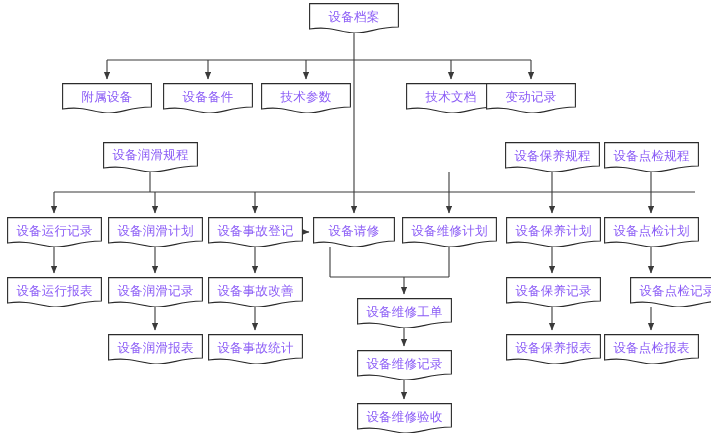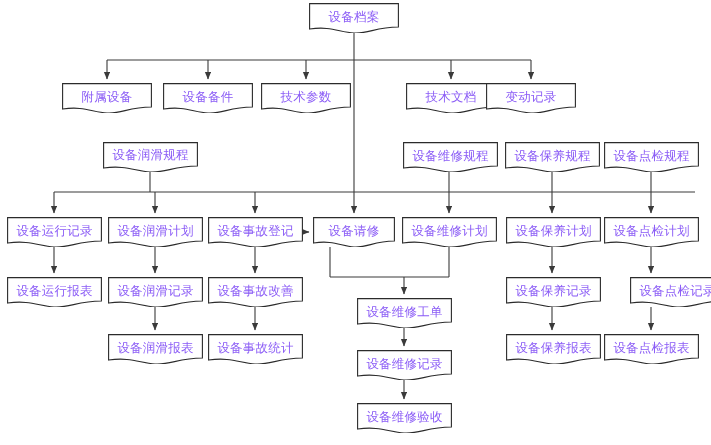--- a/index.html
+++ b/index.html
@@ -111,26 +111,20 @@
     <span class="lbl">变动记录</span>
   </div>
 
   <div class="node" style="left:103px;top:142px;width:95px;height:30px;font-family:Liberation Mono, monospace;">
     <svg class="shape" viewBox="0 0 95 30" preserveAspectRatio="none">
         <path d="M0.6,0.6 L94.4,0.6 L94.4,24 C70,24 63,31 47,30 C32,29 23,23 0.6,26 Z" fill="#ffffff" stroke="#2b2b2b" stroke-width="1.1"></path>
       </svg>
     <span class="lbl">设备润滑规程</span>
   </div>
 
-  <div class="node" style="left:403px;top:142px;width:95px;height:30px;">
-    <svg class="shape" viewBox="0 0 95 30" preserveAspectRatio="none">
-        <path d="M0.6,0.6 L94.4,0.6 L94.4,24 C70,24 63,31 47,30 C32,29 23,23 0.6,26 Z" fill="#ffffff" stroke="#2b2b2b" stroke-width="1.1"></path>
-      </svg>
-    <span class="lbl">设备维修规程</span>
-  </div>
 
   <div class="node" style="left:505px;top:142px;width:95px;height:30px;">
     <svg class="shape" viewBox="0 0 95 30" preserveAspectRatio="none">
         <path d="M0.6,0.6 L94.4,0.6 L94.4,24 C70,24 63,31 47,30 C32,29 23,23 0.6,26 Z" fill="#ffffff" stroke="#2b2b2b" stroke-width="1.1"></path>
       </svg>
     <span class="lbl">设备保养规程</span>
   </div>
 
   <div class="node" style="left:604px;top:142px;width:95px;height:30px;">
     <svg class="shape" viewBox="0 0 95 30" preserveAspectRatio="none">

